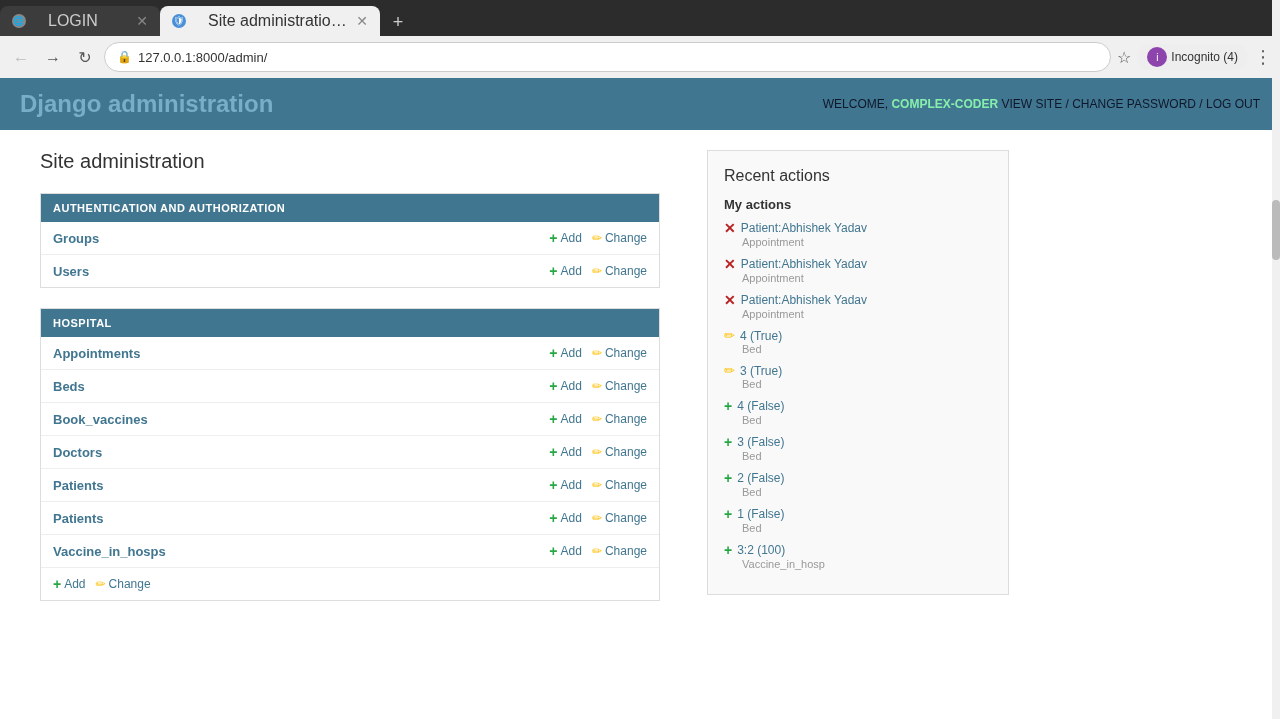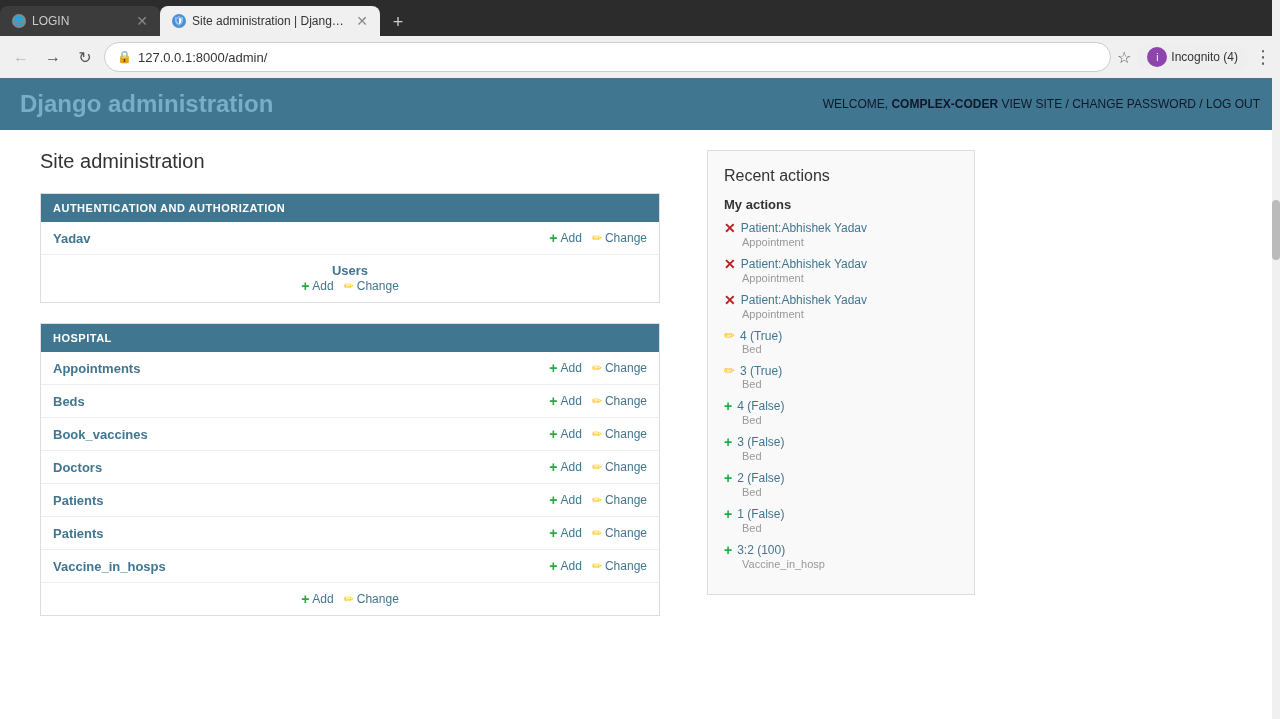--- a/index.html
+++ b/index.html
@@ -5,60 +5,60 @@
     * { box-sizing: border-box; margin: 0; padding: 0; }
     body { font-family: Arial, sans-serif; font-size: 13px; background: #fff; color: #333; }
 
     
     .browser-chrome { background: #3c3c3c; width: 1280px; }
     .browser-tabs { display: flex; align-items: flex-end; padding: 6px 0 0 0; background: #2c2c2c; height: 36px; }
     .browser-tab { display: flex; align-items: center; padding: 6px 12px; background: #3c3c3c; color: #ccc; font-size: 12px; min-width: 160px; max-width: 220px; height: 30px; border-radius: 8px 8px 0 0; cursor: pointer; gap: 6px; }
     .browser-tab.active { background: #f0f0f0; color: #333; }
     .browser-tab .tab-icon { width: 14px; height: 14px; border-radius: 50%; background: #888; display: flex; align-items: center; justify-content: center; font-size: 9px; flex-shrink: 0; }
     .browser-tab.active .tab-icon { background: #4a90d9; color: white; }
-    .browser-tab .tab-label { flex: 1; overflow: hidden; text-overflow: ellipsis; white-space: nowrap; font-size: 12px; }
+    .browser-tab .tab-label { flex: 1; overflow: hidden; text-overflow: ellipsis; white-space: nowrap; font-size: 16px; margin-left: 16px; }
     .browser-tab .tab-close { font-size: 14px; color: #888; flex-shrink: 0; cursor: pointer; }
     .tab-new { display: flex; align-items: center; justify-content: center; width: 28px; height: 28px; color: #ccc; font-size: 18px; cursor: pointer; margin-left: 4px; }
 
     .browser-toolbar { display: flex; align-items: center; background: #f0f0f0; padding: 6px 8px; gap: 6px; height: 42px; }
     .nav-btn { width: 26px; height: 26px; border-radius: 50%; border: none; background: transparent; cursor: pointer; display: flex; align-items: center; justify-content: center; color: #555; font-size: 16px; }
     .nav-btn.disabled { color: #bbb; cursor: default; }
     .address-bar { flex: 1; display: flex; align-items: center; background: #fff; border: 1px solid #ccc; border-radius: 20px; padding: 4px 12px; gap: 6px; height: 30px; }
     .address-bar .lock-icon { color: #555; font-size: 12px; }
     .address-bar input { border: none; outline: none; flex: 1; font-size: 13px; color: #333; }
     .toolbar-right { display: flex; align-items: center; gap: 6px; }
     .toolbar-right .star-icon { color: #555; font-size: 16px; cursor: pointer; }
     .profile-badge { display: flex; align-items: center; background: #eee; border-radius: 20px; padding: 3px 10px; gap: 4px; font-size: 12px; cursor: pointer; }
     .profile-avatar { width: 20px; height: 20px; border-radius: 50%; background: #8e44ad; color: white; display: flex; align-items: center; justify-content: center; font-size: 10px; }
     .menu-icon { color: #555; font-size: 18px; cursor: pointer; }
 
     
     .django-header { background: #417690; padding: 12px 20px; display: flex; align-items: center; justify-content: space-between; }
     .django-title { color: #79aec8; font-size: 24px; font-weight: bold; text-decoration: none; }
     .django-header-right { color: #fff; font-size: 12px; }
     .django-header-right a, .django-header-right span { color: #0f172a; text-decoration: none; }
-    .django-header-right strong { color: #0f172a; font-weight: bold; }
+    .django-header-right strong { color: #86efac; font-weight: bold; }
 
     .content-wrapper { padding: 20px 40px; display: flex; gap: 47px; }
     .main-content { flex: 1; max-width: 620px; }
 
     h1.page-title { font-size: 20px; font-weight: normal; color: #333; margin-bottom: 20px; }
 
     .module { margin-bottom: 20px; border: 1px solid #ddd; margin-top: 19px; }
     .module-header { background: #417690; color: #fff; padding: 8px 12px; font-size: 11px; font-weight: bold; letter-spacing: 0.5px; text-transform: uppercase; }
     .module-row { display: flex; align-items: center; padding: 8px 12px; border-bottom: 1px solid #eee; }
-    .module-row:last-child { border-bottom: none; flex-direction: column; }
+    .module-row:last-child { border-bottom: none; }
     .module-row-name { flex: 1; color: #417690; font-weight: bold; font-size: 13px; text-decoration: none; }
     .module-row-actions { display: flex; gap: 10px; align-items: center; }
     .action-link { color: #417690; text-decoration: none; font-size: 12px; display: flex; align-items: center; gap: 3px; }
     .action-link .plus { color: #28a745; font-size: 14px; font-weight: bold; }
     .action-link .pencil { color: #ffc107; font-size: 12px; }
 
     
-    .sidebar { width: 268px; flex-shrink: 0; }
+    .sidebar { width: 302px; flex-shrink: 0; }
     .recent-actions-box { background: #f9f9f9; border: 1px solid #ddd; padding: 16px; }
     .recent-actions-title { font-size: 16px; font-weight: normal; color: #333; margin-bottom: 12px; }
     .my-actions-label { font-size: 13px; font-weight: bold; color: #333; margin-bottom: 8px; }
     .action-item { margin-bottom: 8px; }
     .action-item-header { display: flex; align-items: center; gap: 5px; }
     .action-delete-icon { color: #ba2121; font-size: 14px; font-weight: bold; }
     .action-edit-icon { color: #ffc107; font-size: 13px; }
     .action-add-icon { color: #28a745; font-size: 14px; font-weight: bold; }
     .action-item-name { color: #417690; font-size: 12px; text-decoration: none; }
     .action-item-type { color: #999; font-size: 11px; margin-left: 18px; }
@@ -118,21 +118,21 @@
 </div>
 
 <div class="content-wrapper">
   <div class="main-content">
     <h1 class="page-title">Site administration</h1>
 
     <div id="sections-container">
         <div class="module">
           <div class="module-header">AUTHENTICATION AND AUTHORIZATION</div>
           <div class="module-row">
-            <a class="module-row-name">Yadav</a>
+            <a class="module-row-name">Groups</a>
             <div class="module-row-actions">
               <a class="action-link"><span class="plus">+</span> Add</a>
               <a class="action-link"><span class="pencil">✏</span> Change</a>
             </div>
           </div>
           <div class="module-row">
             <a class="module-row-name">Users</a>
             <div class="module-row-actions">
               <a class="action-link"><span class="plus">+</span> Add</a>
               <a class="action-link"><span class="pencil">✏</span> Change</a>

